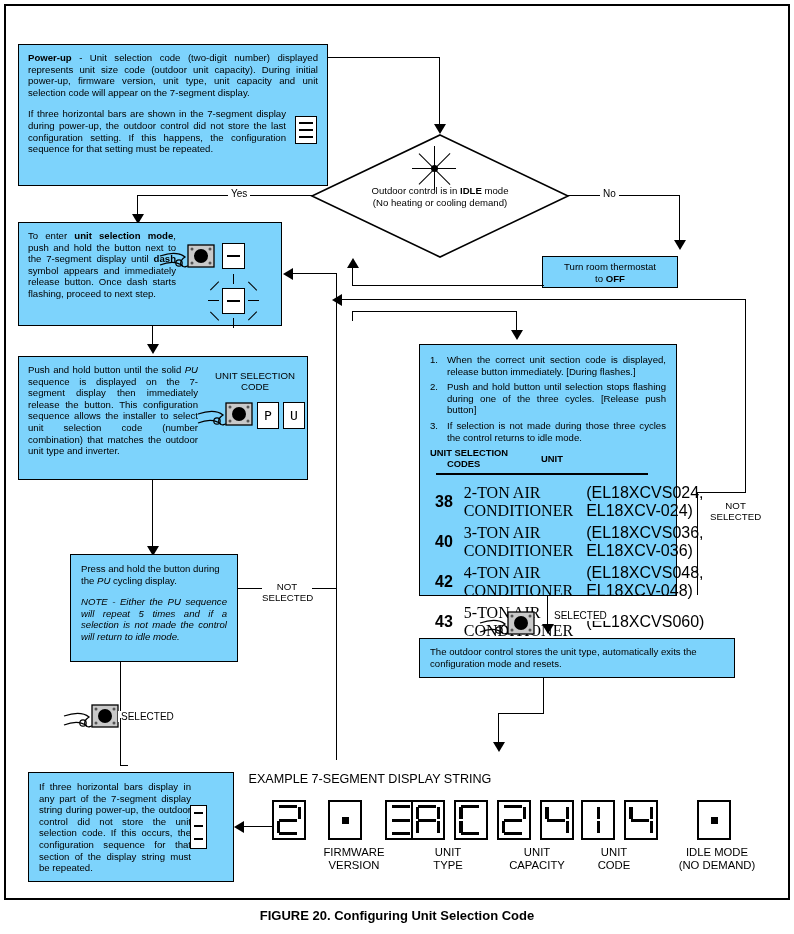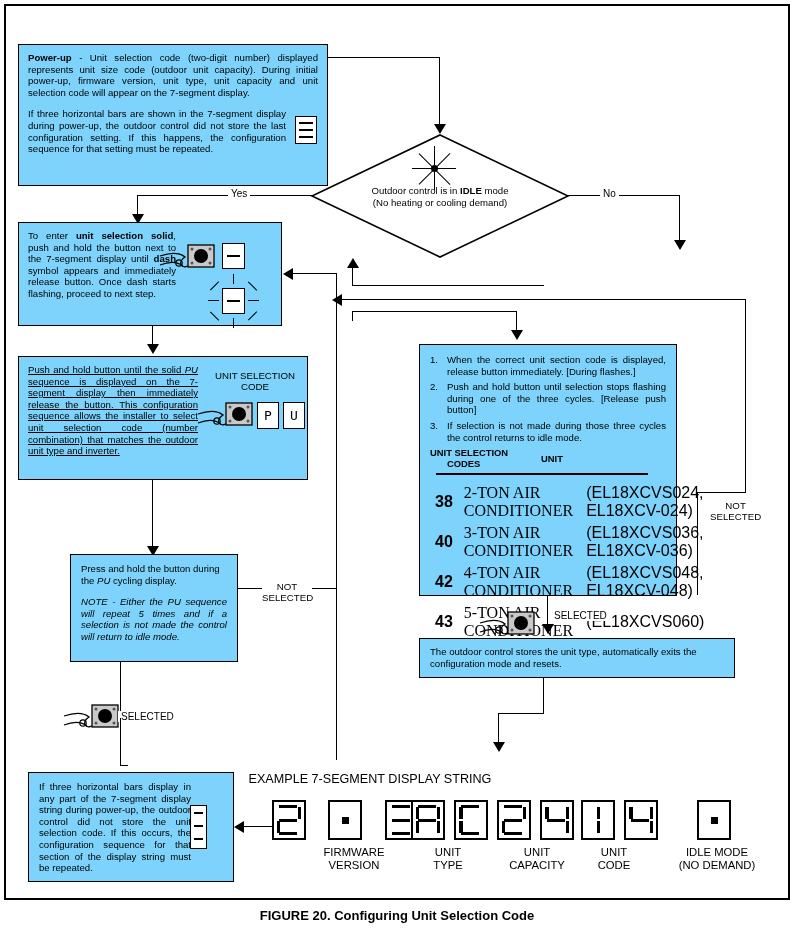--- a/index.html
+++ b/index.html
@@ -191,28 +191,34 @@
   <div class="ln lnh" style="left:137px;top:195px;width:175px;"></div>
   <div class="lbl" style="left:228px;top:188px;">Yes</div>
   <div class="ln lnv" style="left:137px;top:195px;height:25px;"></div>
   <div class="arw arw-d" style="left:132px;top:214px;"></div>
 
   <div class="ln lnh" style="left:568px;top:195px;width:112px;"></div>
   <div class="lbl" style="left:600px;top:188px;">No</div>
   <div class="ln lnv" style="left:679px;top:195px;height:48px;"></div>
   <div class="arw arw-d" style="left:674px;top:240px;"></div>
 
+  <div class="box" style="left:542px;top:256px;width:136px;height:32px;padding:4px 5px;text-align:center;">
+    <p class="txt" style="text-align:center;">Turn room thermostat</p>
+    <p class="txt" style="text-align:center;">
+      <span>to </span><b>OFF</b>
+    </p>
+  </div>
 
   <div class="ln lnh" style="left:352px;top:285px;width:192px;"></div>
   <div class="arw arw-u" style="left:347px;top:258px;"></div>
   <div class="ln lnv" style="left:352px;top:262px;height:24px;"></div>
 
   <div class="box" style="left:18px;top:222px;width:264px;height:104px;padding:7px 9px;">
     <p class="txt" style="width:148px;">
-      <span>To enter </span><b>unit selection solid</b><span>, push and hold the button next to the 7-segment display until </span><b>dash</b><span> symbol appears and immediately release button. Once dash starts flashing, proceed to next step.</span>
+      <span>To enter </span><b>unit selection mode</b><span>, push and hold the button next to the 7-segment display until </span><b>dash</b><span> symbol appears and immediately release button. Once dash starts flashing, proceed to next step.</span>
     </p>
   </div>
 
   <div class="hand" style="left:158px;top:240px;">
     <svg width="60" height="36" viewBox="0 0 60 36">
       <path d="M2,16 C14,12 22,13 27,17 C24,19 22,22 23,25 C25,28 30,27 32,24" fill="none" stroke="#000" stroke-width="1.3"></path>
       <path d="M2,25 C12,21 20,22 25,26" fill="none" stroke="#000" stroke-width="1.3"></path>
       <circle cx="21" cy="23" r="3.2" fill="none" stroke="#000" stroke-width="1.2"></circle>
       <rect x="30" y="5" width="26" height="22" fill="#c9c9c9" stroke="#000" stroke-width="1.3"></rect>
       <circle cx="43" cy="16" r="7" fill="#000"></circle>
@@ -252,21 +258,21 @@
   <div class="ln lnv" style="left:697px;top:492px;height:103px;"></div>
   <div class="lbl2" style="left:710px;top:500px;">
     <span>NOT</span><br>
     <span>SELECTED</span>
   </div>
 
   <div class="ln lnv" style="left:152px;top:326px;height:24px;"></div>
   <div class="arw arw-d" style="left:147px;top:344px;"></div>
 
   <div class="box" style="left:18px;top:356px;width:290px;height:124px;padding:7px 9px;">
-    <p class="txt" style="width:170px;text-decoration:underline;">
+    <p class="txt" style="width:170px;">
       <span>Push and hold button until the solid </span><i>PU</i><span> sequence is displayed on the 7-segment display then immediately release the button. This configuration sequence allows the installer to select unit selection code (number combination) that matches the outdoor unit type and inverter.</span>
     </p>
   </div>
   <div class="lbl2" style="left:205px;top:370px;width:100px;">
     <span>UNIT SELECTION</span><br>
     <span>CODE</span>
   </div>
   <div class="hand" style="left:196px;top:398px;">
     <svg width="60" height="36" viewBox="0 0 60 36">
       <path d="M2,16 C14,12 22,13 27,17 C24,19 22,22 23,25 C25,28 30,27 32,24" fill="none" stroke="#000" stroke-width="1.3"></path>

